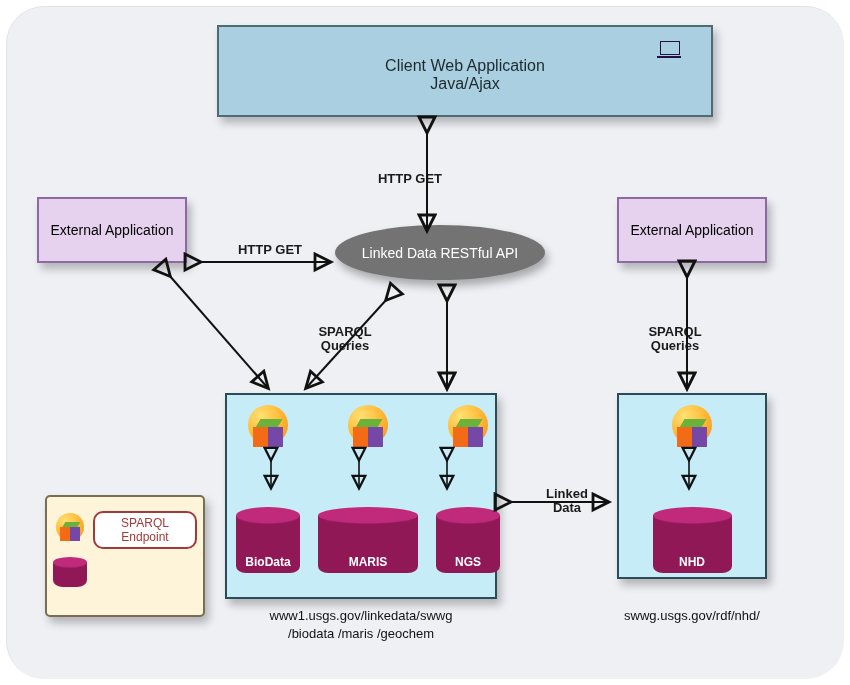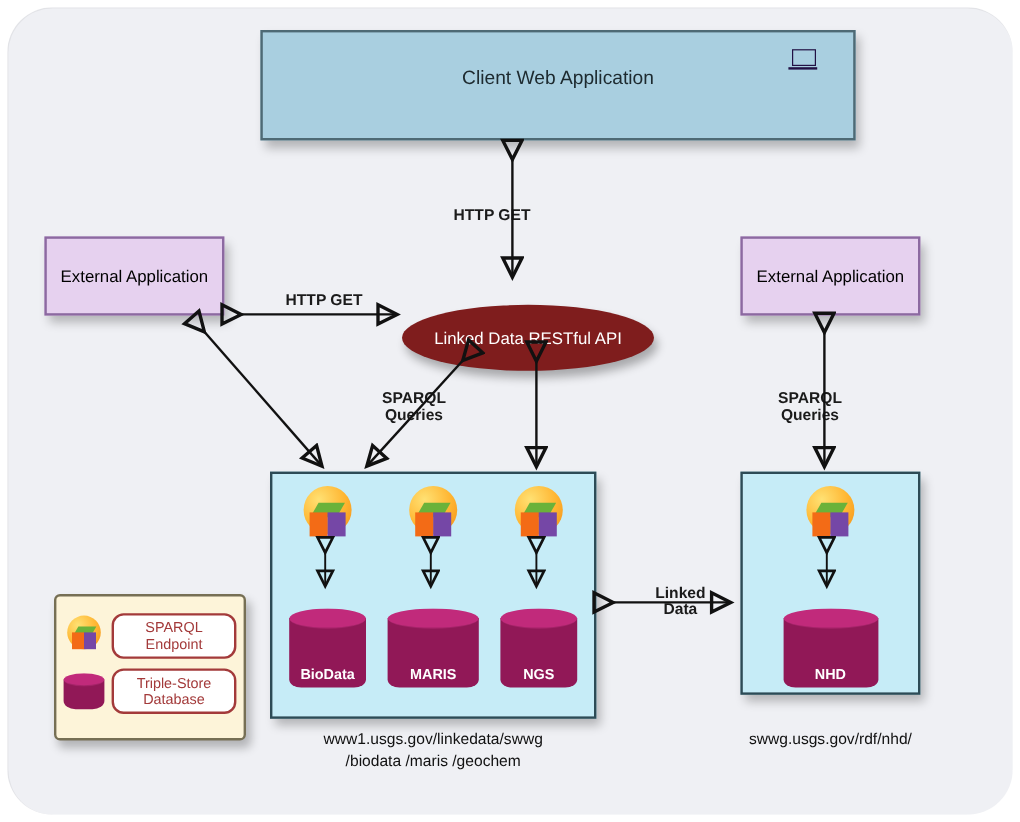--- a/index.html
+++ b/index.html
@@ -25,22 +25,22 @@
   .ext{
     background:#e6d1ef;border:2px solid #8c69a1;
     text-align:center;
     display:flex;align-items:center;justify-content:center;
   }
   .ds{
     background:#c6ecf7;border:2px solid #2d4b56;
     text-align:center;
   }
   .api{
-    position:absolute;left:328px;top:247px;width:210px;height:55px;
-    background:#7f1d1d;border-radius:50%;
+    position:absolute;left:328px;top:218px;width:210px;height:55px;
+    background:#737373;border-radius:50%;
     color:#fff;font-size:14px;
     display:flex;align-items:center;justify-content:center;
     box-shadow:3px 6px 8px rgba(0,0,0,.3);
   }
   .lbl{position:absolute;font-size:13px;color:#1b1b1b;font-weight:600;text-align:center;line-height:1.1;}
   .legend{
     position:absolute;left:38px;top:488px;width:160px;height:122px;
     background:#fdf4d9;border:2px solid #766f54;border-radius:5px;
     padding:6px 6px;box-sizing:border-box;
   }
@@ -108,20 +108,21 @@
 
 <div class="canvas">
 
   <div class="box client shadow" style="left:210px;top:18px;width:496px;height:92px;">
     <div class="mini-laptop" style="right:30px;top:14px;">
       <div class="scr"></div>
         <div class="base"></div>
     </div>
     <div style="padding-top:30px;font-size:16px;">
       <div>Client Web Application</div>
+      <div>Java/Ajax</div>
     </div>
   </div>
 
   <div class="box ext shadow" style="left:30px;top:190px;width:150px;height:66px;">
     <span style="font-size:14px;">External Application</span>
   </div>
 
   <div class="box ext shadow" style="left:610px;top:190px;width:150px;height:66px;">
     <span style="font-size:14px;">External Application</span>
   </div>
@@ -152,21 +153,21 @@
           <div class="ep">
             <div class="sph"></div>
             <div class="cube">
               <div class="t"></div>
               <div class="l"></div>
               <div class="r"></div>
             </div>
           </div>
           <div style="height:32px"></div>
           <div class="dbwrap">
-            <div class="db" style="width:76px;height:66px;">
+            <div class="db" style="width:64px;height:66px;padding-left:36px;">
               <div class="body"></div>
               <div class="top"></div>
               <div class="name">MARIS</div>
             </div>
           </div>
         </div><div class="ds-col">
           <div class="ep">
             <div class="sph"></div>
             <div class="cube">
               <div class="t"></div>
@@ -217,22 +218,20 @@
           </div>
       </div>
       <div class="pill" style="white-space:pre-line;">SPARQL
 Endpoint</div>
     </div>
     <div class="row">
       <div class="db db-sm">
           <div class="body"></div>
           <div class="top"></div>
         </div>
-      <div class="pill" style="white-space:pre-line;">Triple-Store
-Database</div>
     </div>
   </div>
 
   <div class="url" style="left:218px;top:600px;width:272px;white-space:pre-line;">www1.usgs.gov/linkedata/swwg
 /biodata /maris /geochem</div>
   <div class="url" style="left:590px;top:600px;width:190px;">swwg.usgs.gov/rdf/nhd/</div>
 
   <div class="lbl" style="left:358px;top:165px;width:90px;">HTTP GET</div>
   <div class="lbl" style="left:218px;top:236px;width:90px;">HTTP GET</div>
   <div class="lbl" style="left:298px;top:318px;width:80px;white-space:pre-line;">SPARQL

